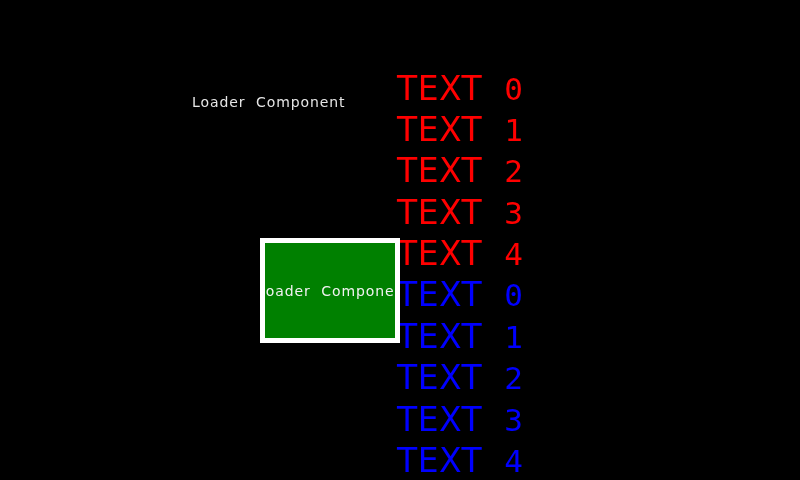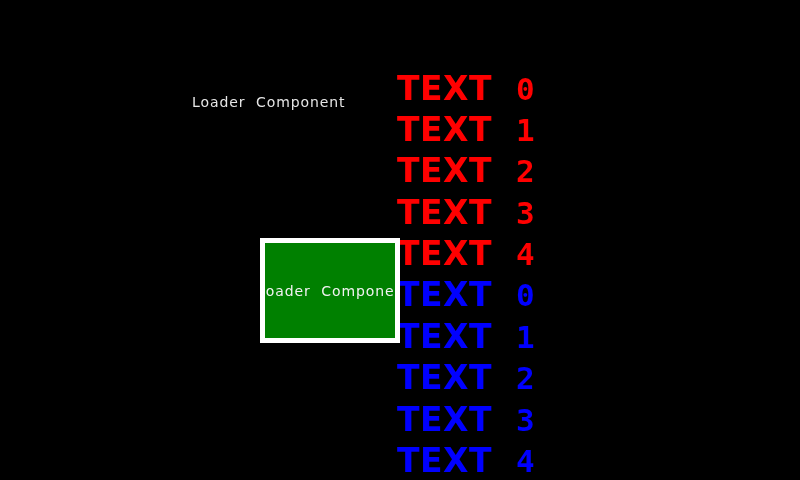--- a/index.html
+++ b/index.html
@@ -47,21 +47,21 @@
     height: 440px;
   }
   .text-row {
     position: absolute;
     left: 0;
     width: 200px;
     height: 42px;
     line-height: 42px;
     font-family: "DejaVu Sans", "Liberation Sans", sans-serif;
     font-size: 33px;
-    font-weight: 700;
+    font-weight: 400;
     white-space: pre;
     letter-spacing: 0.5px;
   }
   .text-row .num {
     font-family: "DejaVu Sans Mono", "Liberation Mono", monospace;
     font-size: 31px;
   }
 
   
   .loader-panel {

